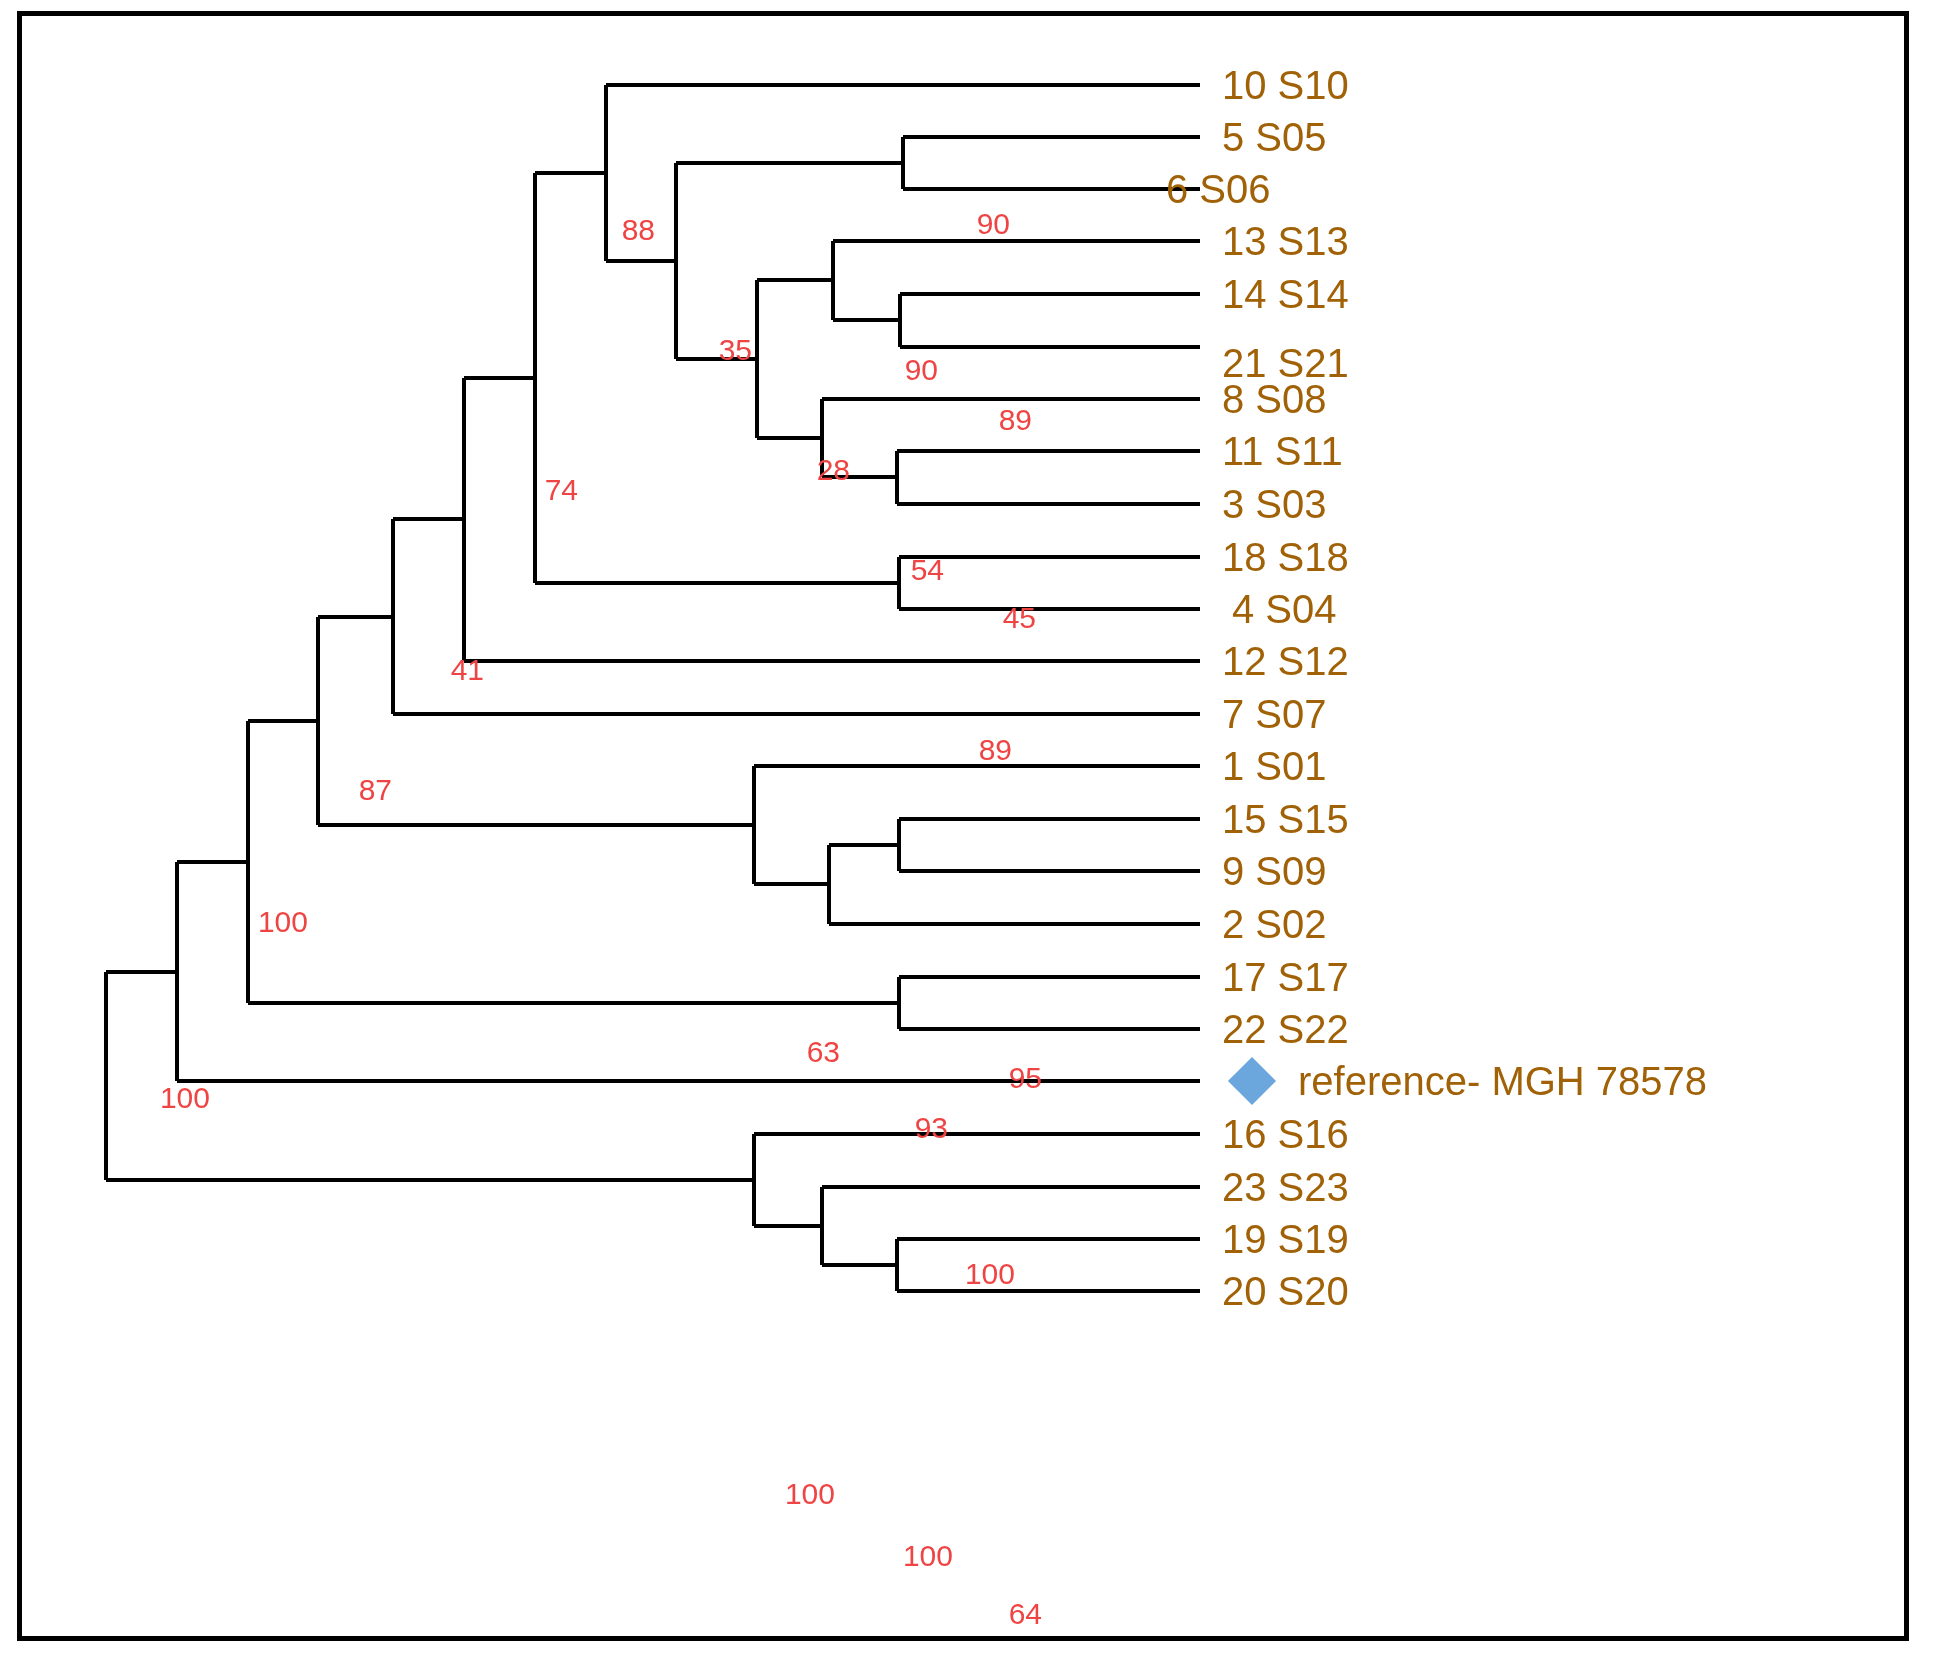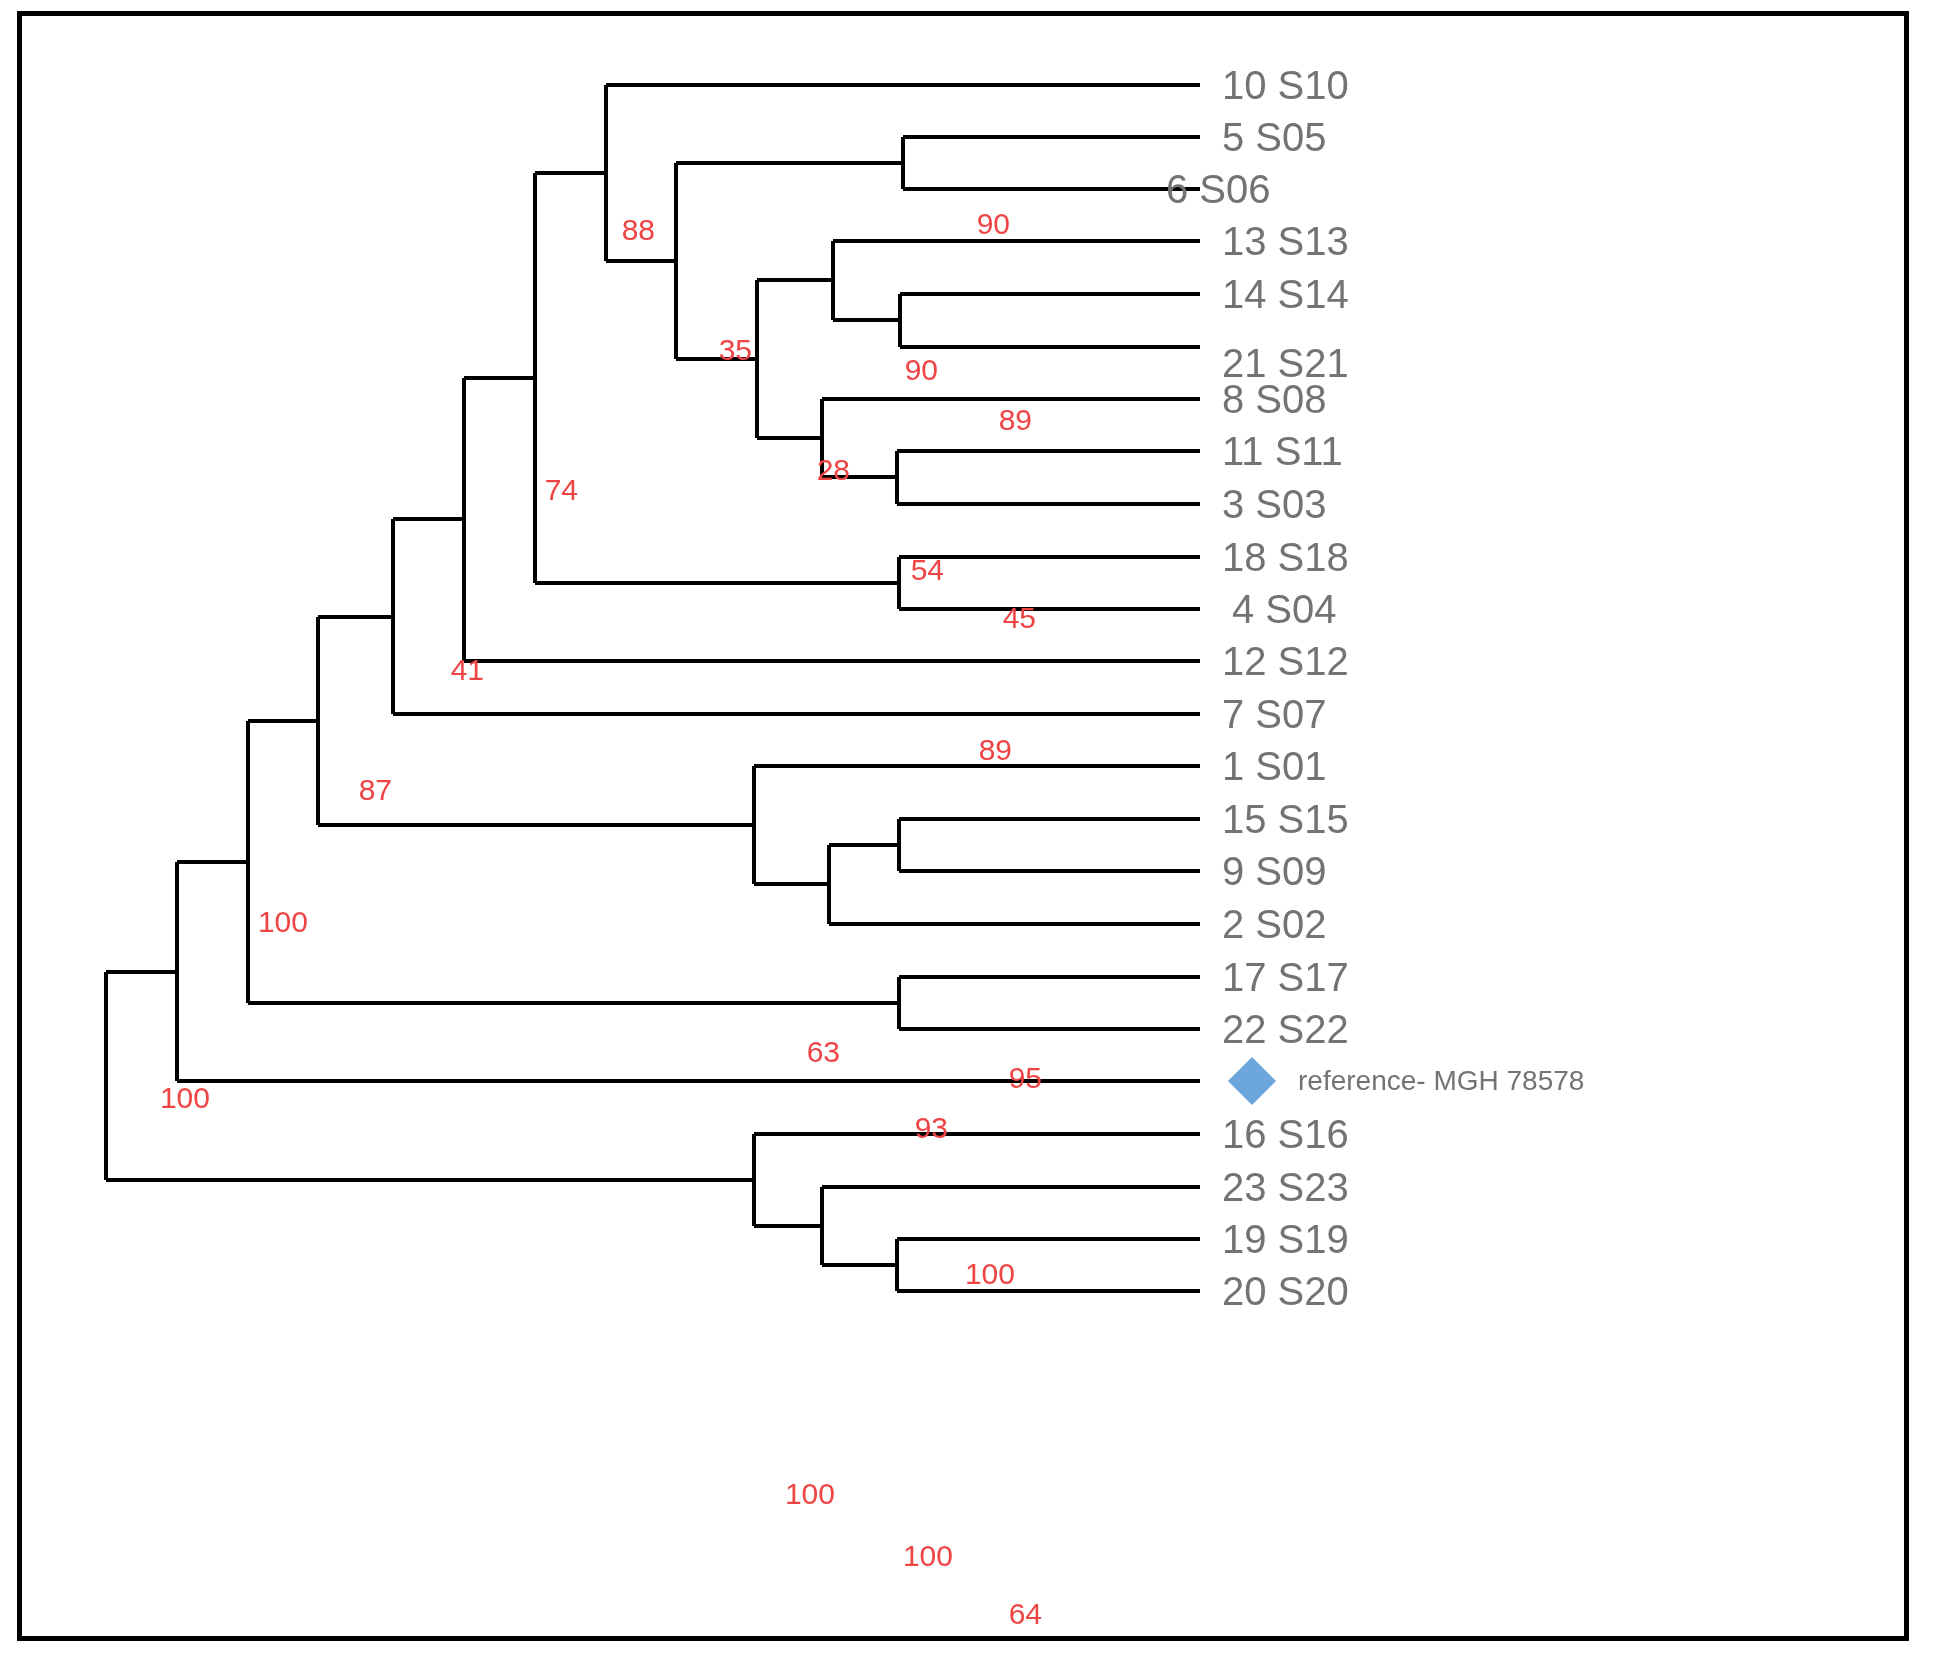--- a/index.html
+++ b/index.html
@@ -32,27 +32,27 @@
     position: absolute;
     left: 0;
     top: 0;
     width: 1944px;
     height: 1662px;
   }
   .leaf-label {
     position: absolute;
     font-family: "Liberation Sans", sans-serif;
     font-size: 40px;
-    color: #737373;
+    color: #a16207;
     white-space: nowrap;
     line-height: 1;
     transform: translateY(-50%);
   }
   .leaf-label.ref {
-    font-size: 28px;
+    font-size: 40px;
   }
   .support-label {
     position: absolute;
     font-family: "Liberation Sans", sans-serif;
     font-size: 30px;
     color: #ef4444;
     white-space: nowrap;
     line-height: 1;
     transform: translate(-100%, -50%);
   }

